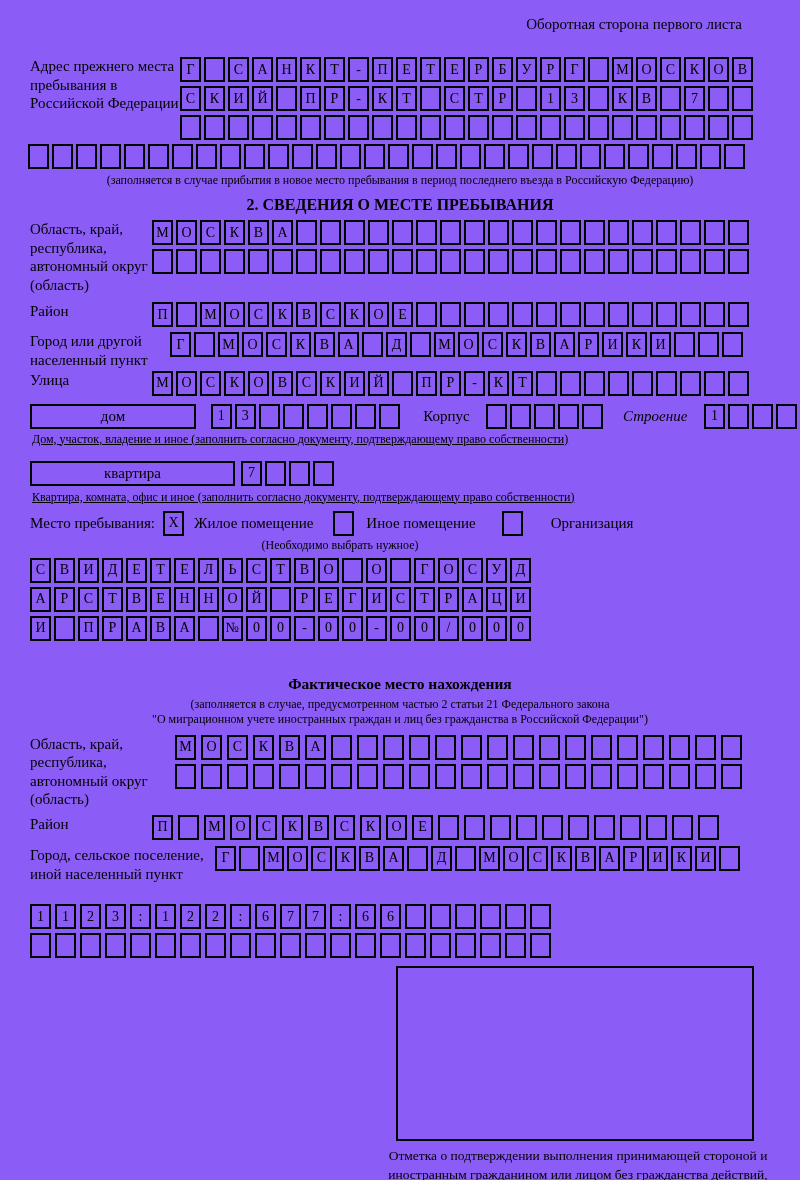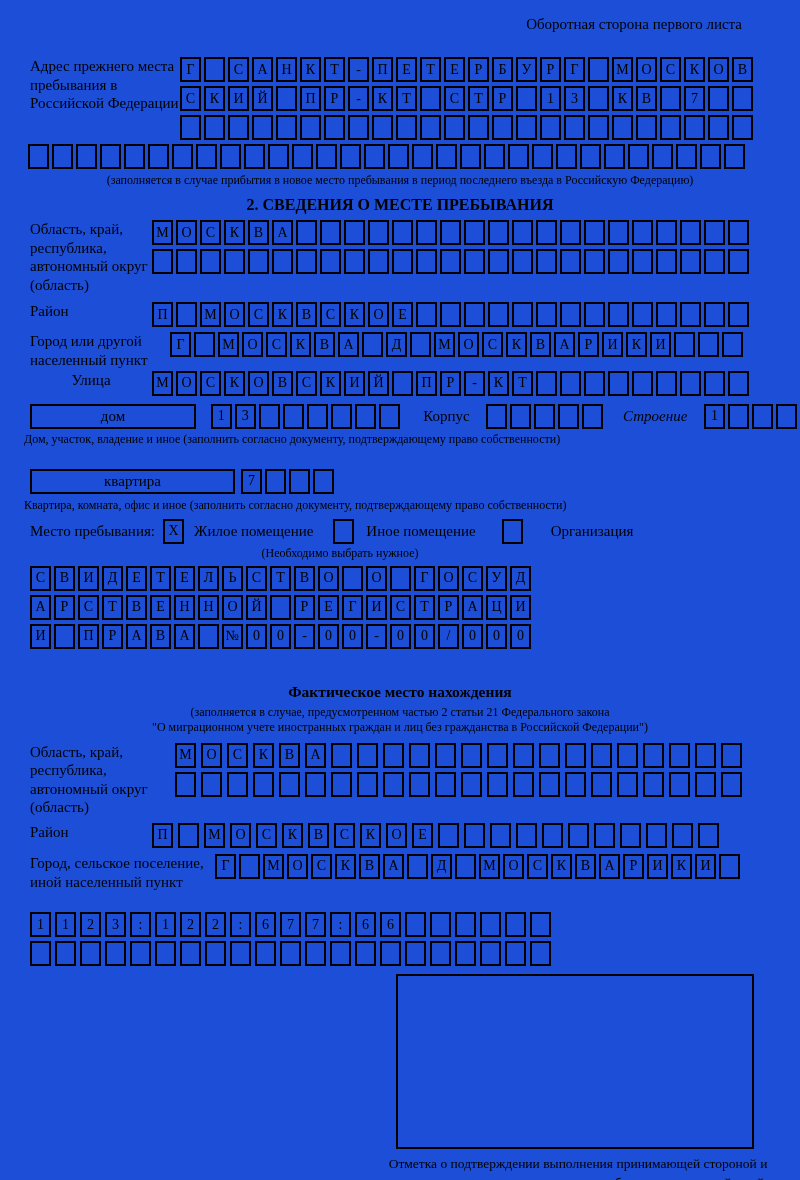--- a/index.html
+++ b/index.html
@@ -1,37 +1,37 @@
 <!DOCTYPE html>
 <html><head>
 <meta charset="utf-8">
 <style>
   html,body { margin:0; padding:0; background:#fff; }
   .page {
-    position:relative; width:800px; height:1180px; background:#1d4ed8; color:#000;
+    position:relative; width:800px; height:1180px; background:#8b5cf6; color:#000;
     font-family:"Liberation Serif","DejaVu Serif",serif; font-size:15px; overflow:hidden;
   }
   .top-note { text-align:right; padding:16px 58px 0 0; font-size:15px; }
 
   .field { display:flex; align-items:flex-start; margin-left:30px; }
   .flabel { flex:none; line-height:1.24; font-size:15px; }
   .rows { flex:none; }
 
   .cellrow { display:flex; margin-bottom:4px; }
   .cell {
     box-sizing:border-box; flex:none; display:inline-flex; align-items:center; justify-content:center;
     width:21px; height:25px; border:2px solid #000; margin-right:3px;
     font-size:14px; font-family:"Liberation Serif","DejaVu Serif",serif;
   }
   .cellrow.sp .cell { margin-right:5px; }
   .cellrow.k  .cell { margin-right:4px; }
 
   .note { font-size:12px; line-height:1.25; }
   .note.center { text-align:center; }
-  .note.leftm { margin-left:24px; }
+  .note.leftm { margin-left:32px;text-decoration:underline; }
 
   .h-bold { font-weight:bold; text-align:center; font-size:16px; margin:8px 0 6px 0; }
   .h-bold2 { font-weight:bold; text-align:center; font-size:15.5px; margin:30px 0 4px 0; }
 
   .wbox {
     box-sizing:border-box; flex:none; border:2px solid #000; height:25px;
     display:inline-flex; align-items:center; justify-content:center; font-size:15px;
   }
   .inline-row { display:flex; align-items:center; margin-left:30px; }
   .chk {
@@ -287,21 +287,21 @@
           <span class="cell">К</span>
           <span class="cell">И</span>
           <span class="cell"></span>
           <span class="cell"></span>
           <span class="cell"></span>
         </div>
       </div>
   </div>
 
   <div class="field" style="margin-top:1px;">
-    <div class="flabel" style="width:122px;text-align:center;">Улица</div>
+    <div class="flabel" style="width:122px;">Улица</div>
     <div class="rows">
         <div class="cellrow">
           <span class="cell">М</span>
           <span class="cell">О</span>
           <span class="cell">С</span>
           <span class="cell">К</span>
           <span class="cell">О</span>
           <span class="cell">В</span>
           <span class="cell">С</span>
           <span class="cell">К</span>
@@ -349,21 +349,21 @@
     <div class="lbl-inline" style="margin:0 8px 0 8px;font-style:italic;">Строение</div>
     <div class="cellrow" style="margin-bottom:0;">
         <span class="cell">1</span>
         <span class="cell"></span>
         <span class="cell"></span>
         <span class="cell"></span>
       </div>
   </div>
   <div class="note leftm" style="margin-top:3px;">Дом, участок, владение и иное (заполнить согласно документу, подтверждающему право собственности)</div>
 
-  <div class="inline-row" style="margin-top:22px;">
+  <div class="inline-row" style="margin-top:14px;">
     <div class="wbox" style="width:205px; margin-right:6px;">квартира</div>
     <div class="cellrow" style="margin-bottom:0;">
         <span class="cell">7</span>
         <span class="cell"></span>
         <span class="cell"></span>
         <span class="cell"></span>
       </div>
   </div>
   <div class="note leftm" style="margin-top:4px;">Квартира, комната, офис и иное (заполнить согласно документу, подтверждающему право собственности)</div>
 

